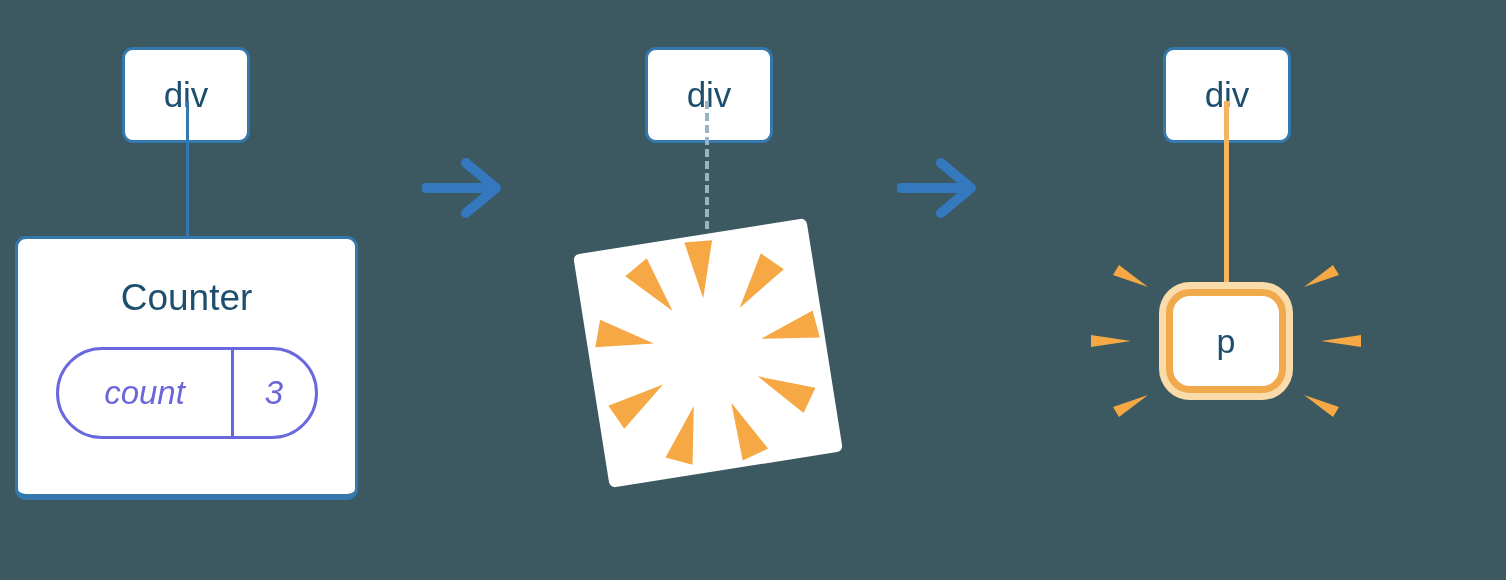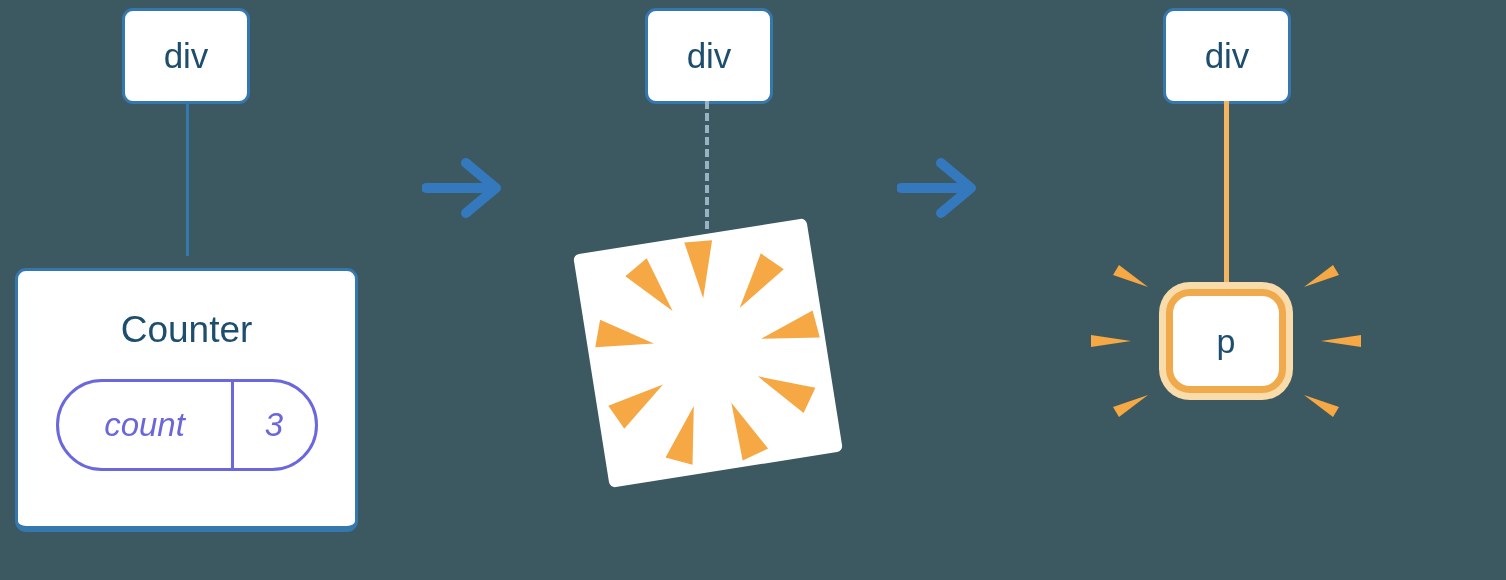--- a/index.html
+++ b/index.html
@@ -22,26 +22,27 @@
     background: #ffffff;
     border: 3px solid #3478AE;
     border-radius: 11px;
     display: flex;
     align-items: center;
     justify-content: center;
     font-size: 35px;
     font-weight: 500;
     color: #1D4E6E;
     box-sizing: border-box;
+    margin-top: 39px;
   }
   .vline { position: absolute; }
   .card {
     position: absolute;
     left: 15px;
-    top: 268px;
+    top: 236px;
     width: 343px;
     height: 264px;
     background: #ffffff;
     border: 3px solid #3478AE;
     border-bottom-width: 6px;
     border-radius: 11px;
     box-sizing: border-box;
   }
   .card-title {
     margin-top: 38px;

